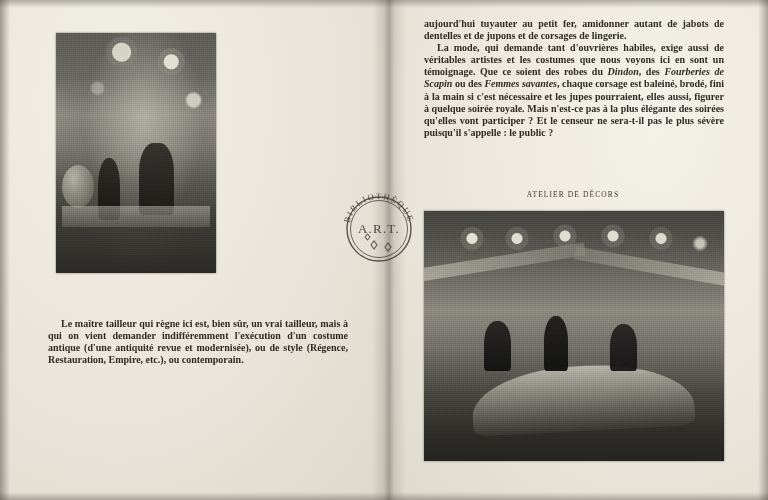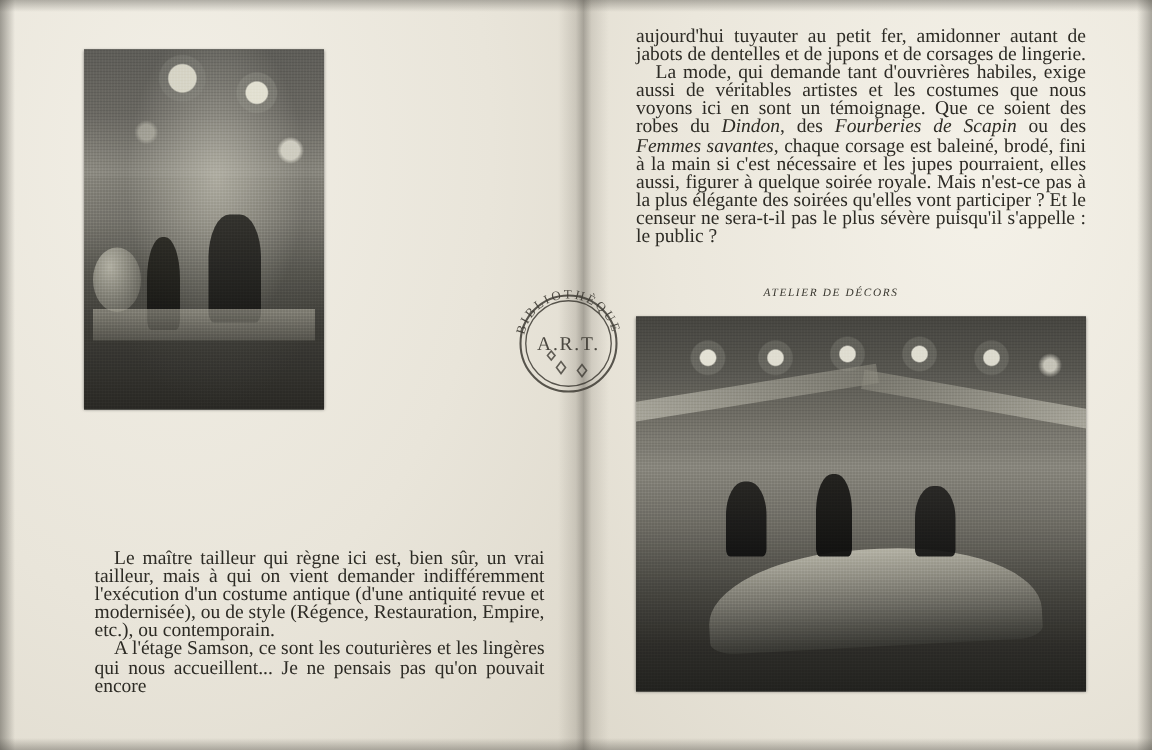--- a/index.html
+++ b/index.html
@@ -189,32 +189,33 @@
   
   .caption {
     position: absolute;
     font-family: "Liberation Serif", serif;
     font-size: 7.5px;
     letter-spacing: 1.1px;
     color: #3a3830;
     text-align: center;
   }
   #caption-accessoiristes { left: 56px; top: 293px; width: 200px; }
-  #caption-decors { left: 404px; top: 190px; width: 300px; font-style: italic; }
+  #caption-decors { left: 423px; top: 190px; width: 300px; }
 
   
   .textcol {
     position: absolute;
     color: #2d2b25;
-    font-size: 13px;
+    font-size: 10px;
     line-height: 12.1px;
     text-align: justify;
     text-justify: inter-word;
-  }
-  #left-text { left: 63px; top: 318px; width: 300px; margin-top: 48px; }
+    font-weight: bold;
+  }
+  #left-text { left: 48px; top: 318px; width: 300px; }
   #right-text { left: 424px; top: 18px; width: 300px; }
   .textcol p { margin: 0; text-indent: 13px; }
   .textcol p.cont { text-indent: 0; }
   .textcol i { font-style: italic; }
 
   
   #stamp {
     position: absolute;
     left: 335px;
     top: 185px;
@@ -238,21 +239,20 @@
       <div class="fig1"></div>
       <div class="fig2"></div>
       <div class="bench"></div>
       <div class="grain"></div>
     </div>
   </div>
 
 
   <div class="textcol" id="left-text">
     <p>Le maître tailleur qui règne ici est, bien sûr, un vrai tailleur, mais à qui on vient demander indifféremment l'exécution d'un costume antique (d'une antiquité revue et modernisée), ou de style (Régence, Restauration, Empire, etc.), ou contemporain.</p>
-    <p>A l'étage Samson, ce sont les couturières et les lingères qui nous accueillent... Je ne pensais pas qu'on pouvait encore</p>
   </div>
 
   <div class="textcol" id="right-text">
     <p class="cont">aujourd'hui tuyauter au petit fer, amidonner autant de jabots de dentelles et de jupons et de corsages de lingerie.</p>
     <p>
       <span>La mode, qui demande tant d'ouvrières habiles, exige aussi de véritables artistes et les costumes que nous voyons ici en sont un témoignage. Que ce soient des robes du </span><i>Dindon</i><span>, des </span><i>Fourberies de Scapin</i><span> ou des </span><i>Femmes savantes</i><span>, chaque corsage est baleiné, brodé, fini à la main si c'est nécessaire et les jupes pourraient, elles aussi, figurer à quelque soirée royale. Mais n'est-ce pas à la plus élégante des soirées qu'elles vont participer ? Et le censeur ne sera-t-il pas le plus sévère puisqu'il s'appelle : le public ?</span>
     </p>
   </div>
 
   <div class="caption" id="caption-decors">ATELIER DE DÉCORS</div>

